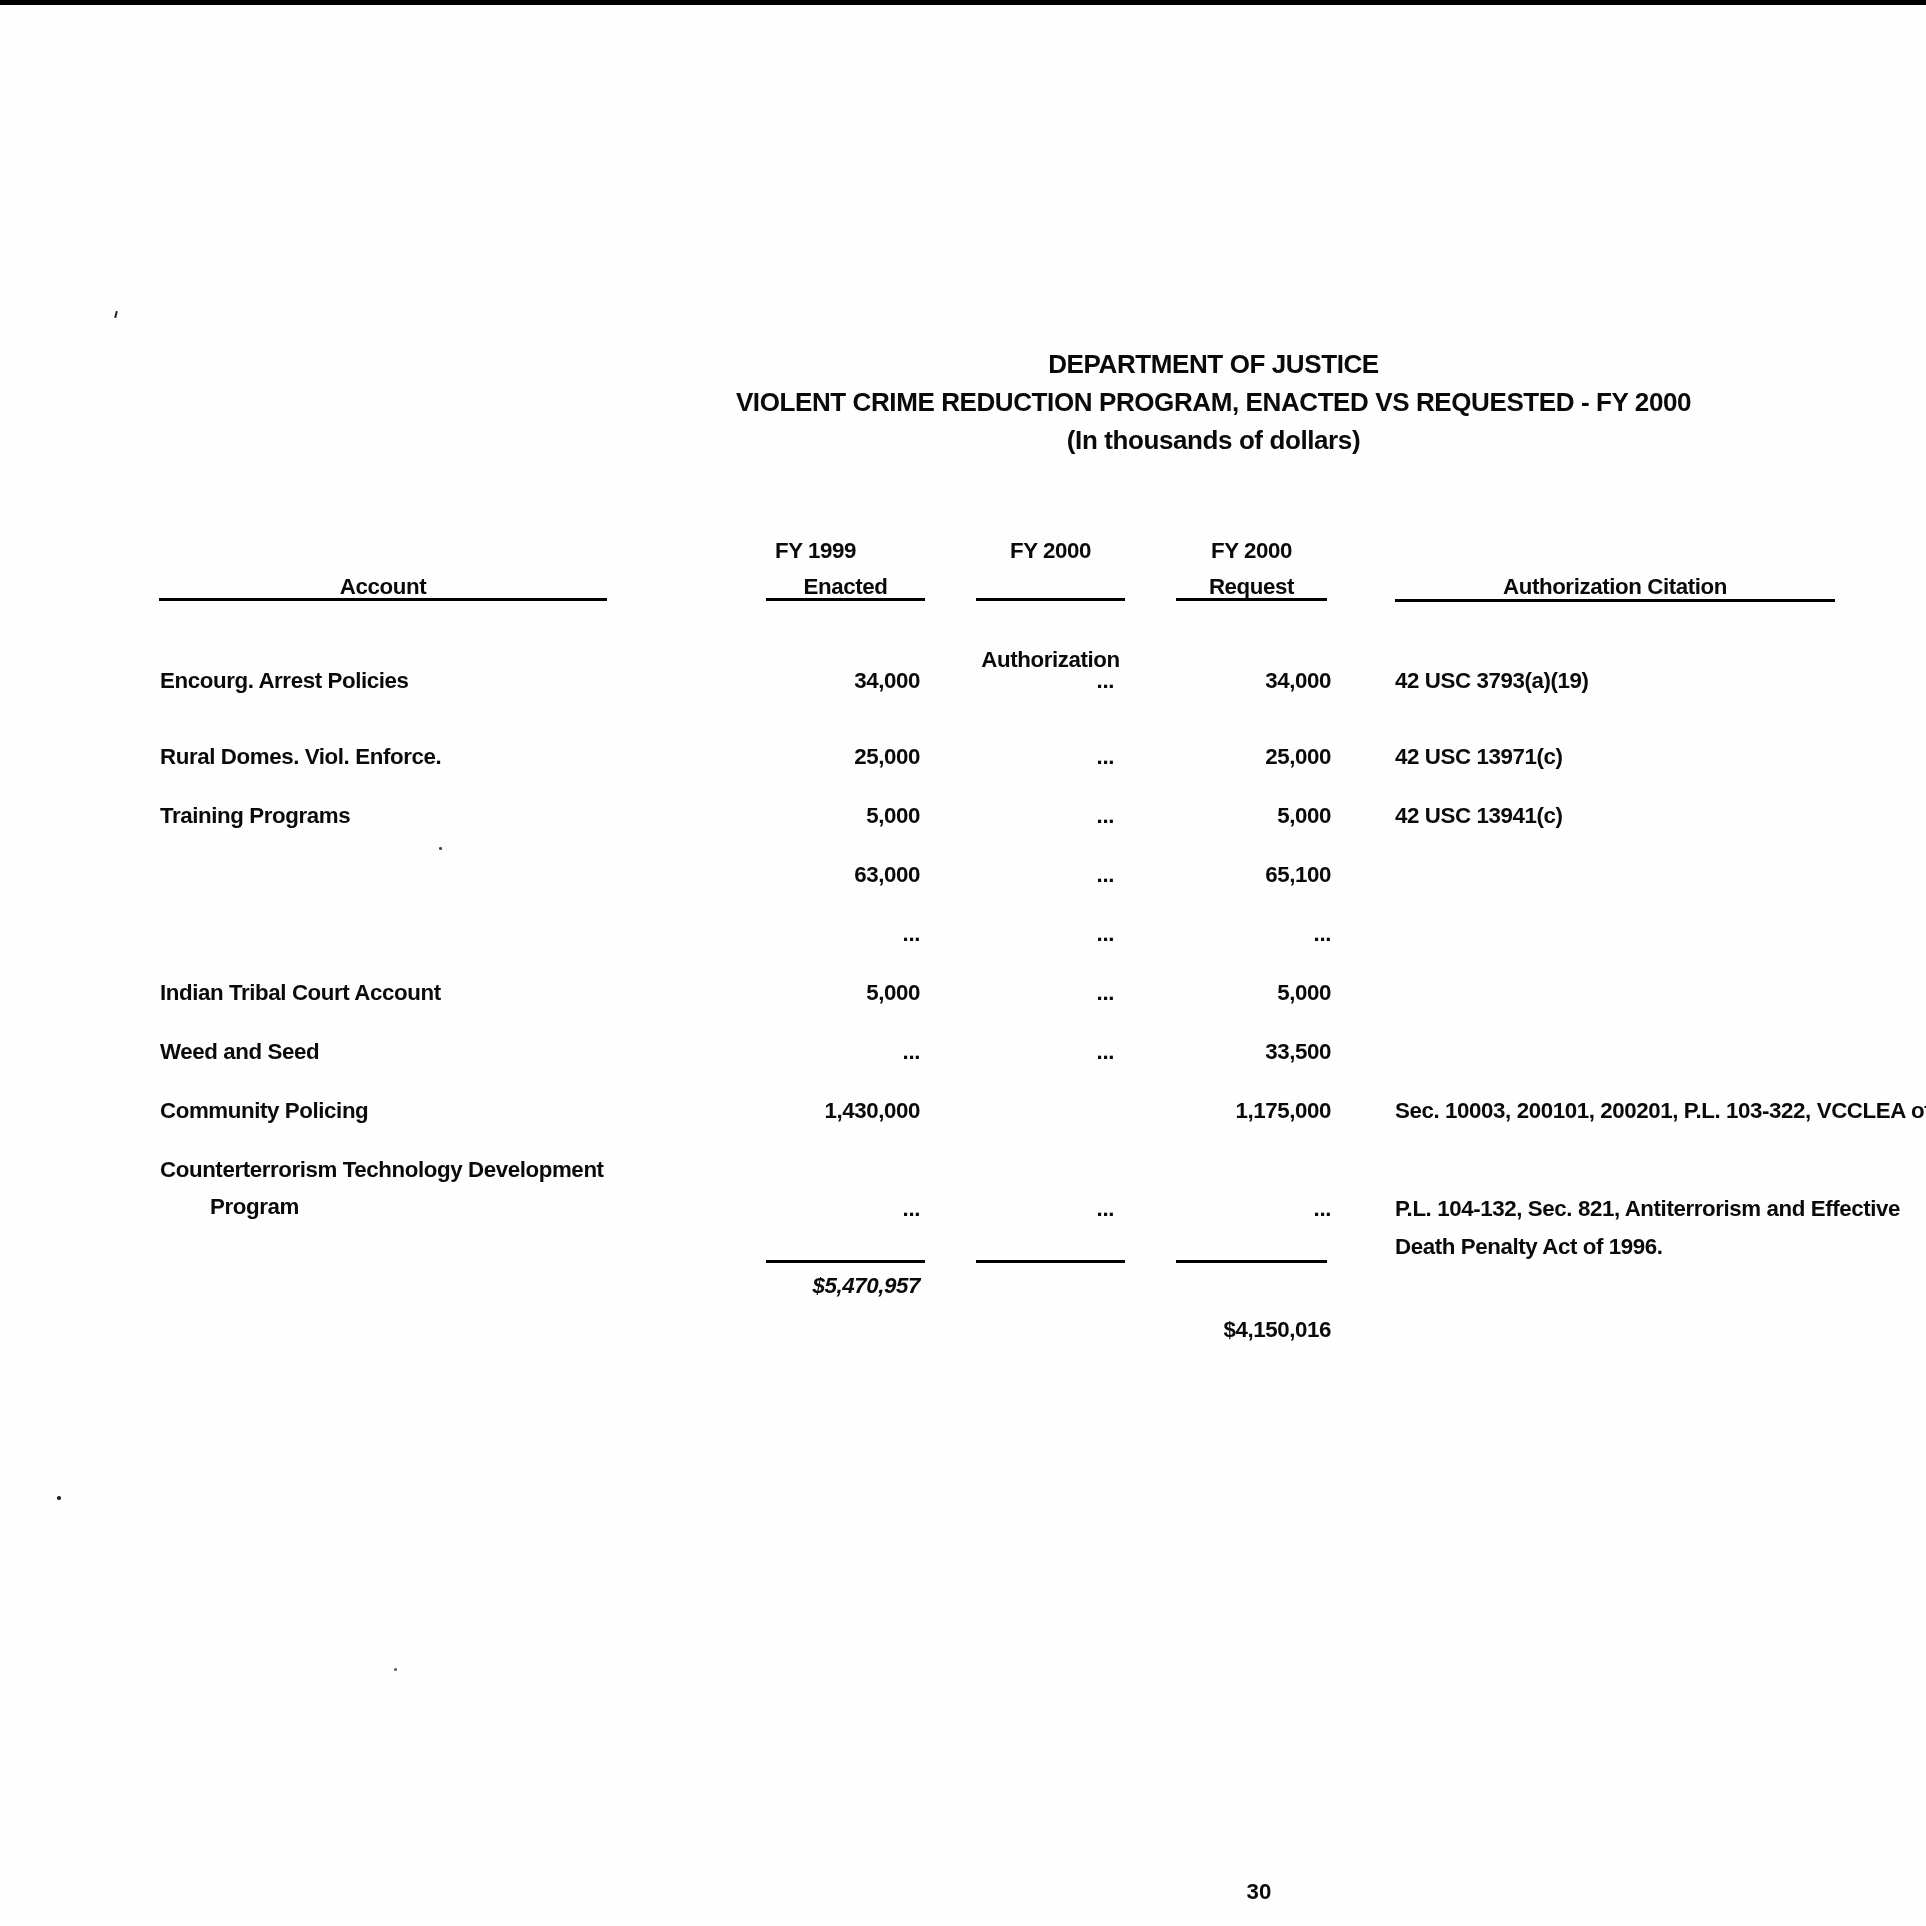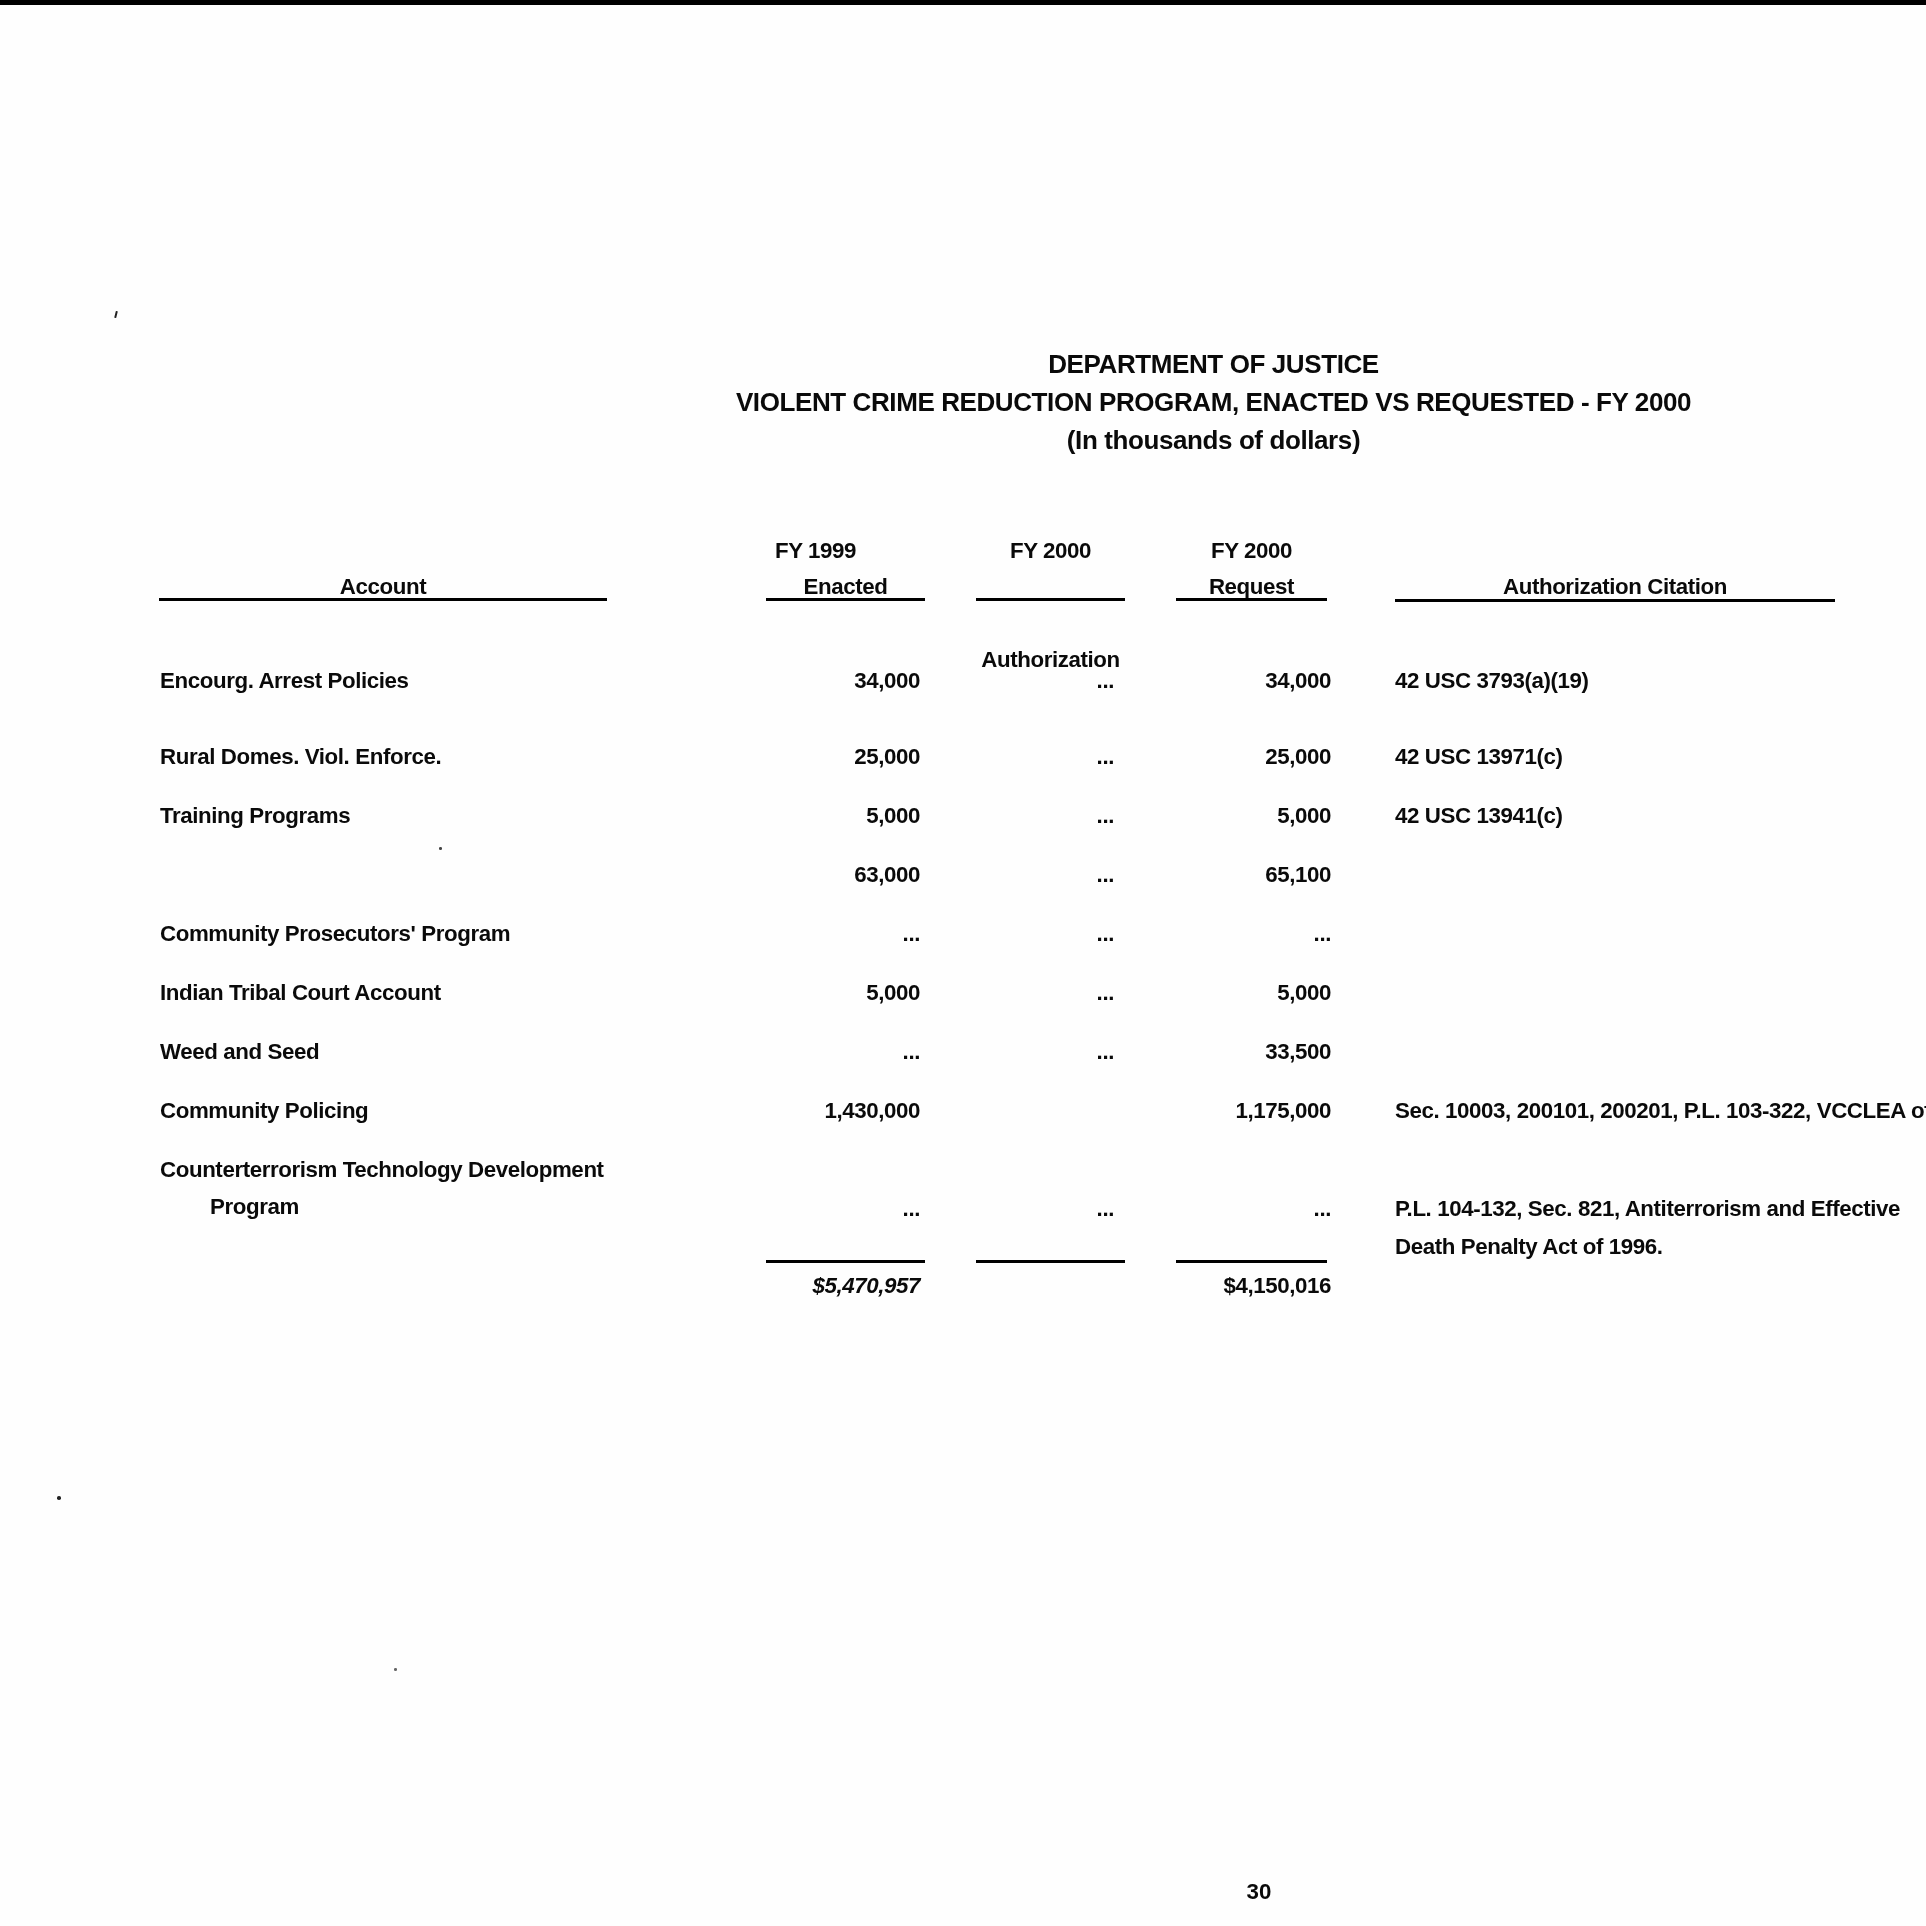--- a/index.html
+++ b/index.html
@@ -36,21 +36,21 @@
   .c-request  { left: 1171px; width: 160px;  text-align: right; }
   .c-citation { left: 1395px; width: 905px; }
   .c-until    { left: 2269px; width: 131px;  text-align: center; }
   .row-ct .c-account-l2 { left: 188px; top: 37px; width: 539px; margin-left: 22px; }
   .row-ct .c-enacted, .row-ct .c-auth, .row-ct .c-request { top: 39px; }
   .row-ct .c-citation { top: 39px; }
   .row-ct .c-citation2 { left: 1395px; top: 77px; width: 905px; }
   .totals { position: absolute; top: 1260px; left: 0; width: 2539px; font-size: 22.3px; letter-spacing: -0.4px; }
   .totals .t-text { position: absolute; top: 14px; line-height: 24px; }
   .t-enacted { left: 751px; width: 169px; text-align: right; font-style: italic; }
-  .t-request { left: 1171px; width: 160px; text-align: right; }
+  .t-request { left: 1171px; width: 160px; text-align: right; margin-top: 44px; }
   .page-number { position: absolute; top: 1879px; left: 0; width: 2518px; text-align: center; font-size: 22.3px; }
   .speck { position: absolute; background: #222; border-radius: 50%; }
   .speck-tick { border-radius: 0.4px; transform: rotate(14deg); }
 </style>
 </head>
 <body>
 
 <div class="page">
 
   <div class="topline"></div>
@@ -110,21 +110,20 @@
 
     <div class="row">
       <div class="cell c-enacted">63,000</div>
       <div class="cell c-auth">...</div>
       <div class="cell c-request">65,100</div>
       <div class="cell c-citation"></div>
       <div class="cell c-until"></div>
     </div>
 
     <div class="row">
-      <div class="cell c-account">Community Prosecutors' Program</div>
       <div class="cell c-enacted">...</div>
       <div class="cell c-auth">...</div>
       <div class="cell c-request">...</div>
       <div class="cell c-citation"></div>
       <div class="cell c-until"></div>
     </div>
 
     <div class="row">
       <div class="cell c-account">Indian Tribal Court Account</div>
       <div class="cell c-enacted">5,000</div>

